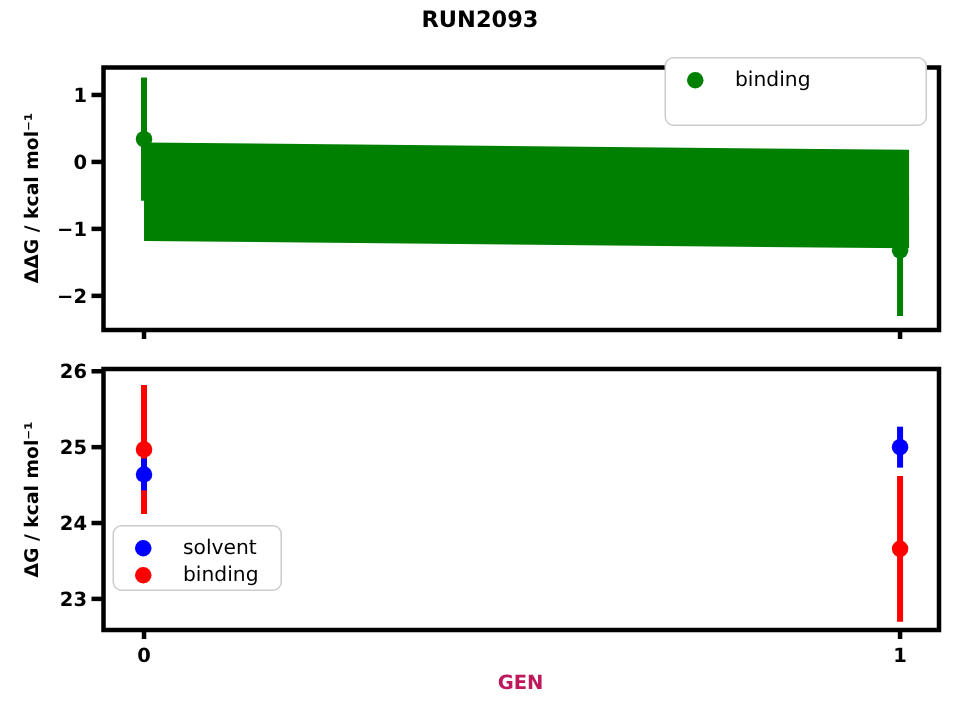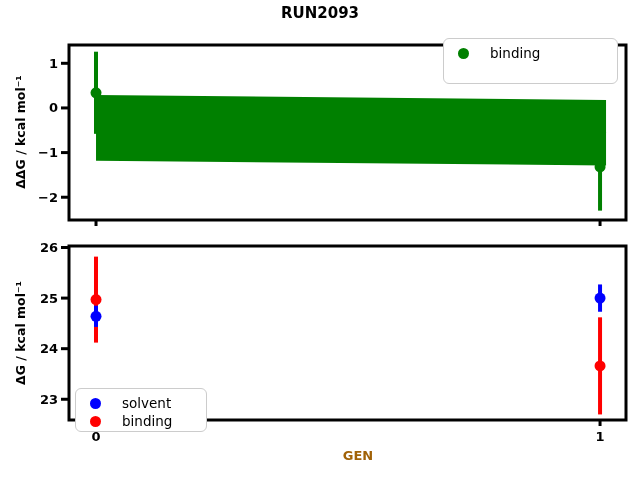--- a/index.html
+++ b/index.html
@@ -13,29 +13,29 @@
   }
   svg text { font-family:"DejaVu Sans", sans-serif; }
   .ylabel {
     position:absolute; width:220px; height:20px; line-height:20px;
     text-align:center; font-size:12.5px; font-weight:bold; color:#000;
     transform:rotate(-90deg);
   }
   #ylabel-top  { left:-89px; top:122px; }
   #ylabel-bottom { left:-89px; top:323px; }
   .xlabel {
-    position:absolute; left:298px; top:448px; width:120px; text-align:center;
-    font-size:13px; font-weight:bold; color:#a16207;
+    position:absolute; left:287px; top:448px; width:120px; text-align:center;
+    font-size:13px; font-weight:bold; color:#be185d;
   }
   .legend {
     position:absolute; background:#fff; border:1.5px solid #cccccc;
     border-radius:6px; box-sizing:border-box; padding:5px 6px 4px 3px;
   }
   #legend-top { left:443px; top:38px; width:175px; height:46px; }
-  #legend-bottom { left:75px; top:388px; width:132px; height:44px; }
+  #legend-bottom { left:75px; top:350px; width:113px; height:44px; }
   .legend-row { display:flex; align-items:center; height:18px; }
   .handle { width:33px; display:flex; justify-content:center; align-items:center; flex:0 0 33px; }
   .dot { width:11px; height:11px; border-radius:50%; display:inline-block; }
   .dotline { width:33px; height:0; border-top:3px dotted #008000; display:inline-block; }
   .ltext { margin-left:10px; font-size:13.5px; color:#000; white-space:nowrap; }
 </style>
 </head>
 <body>
 
 <div class="figure">

